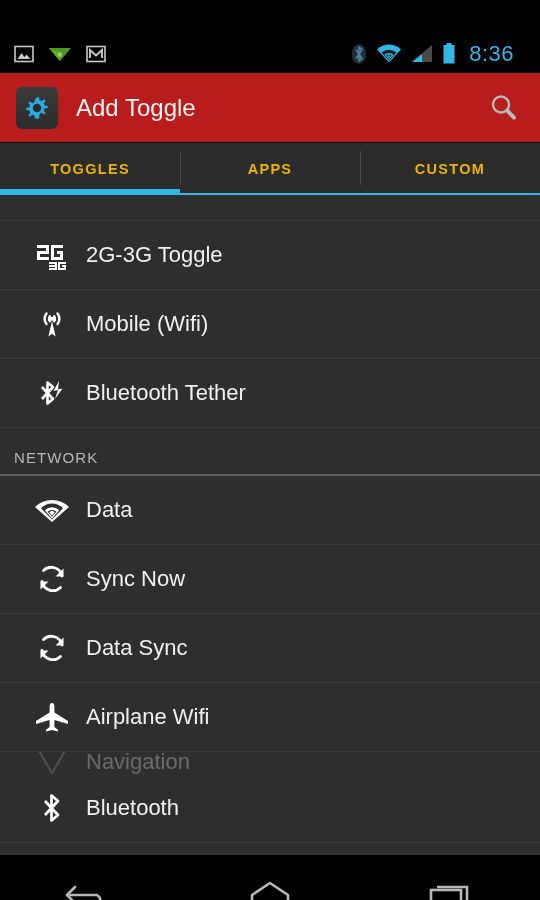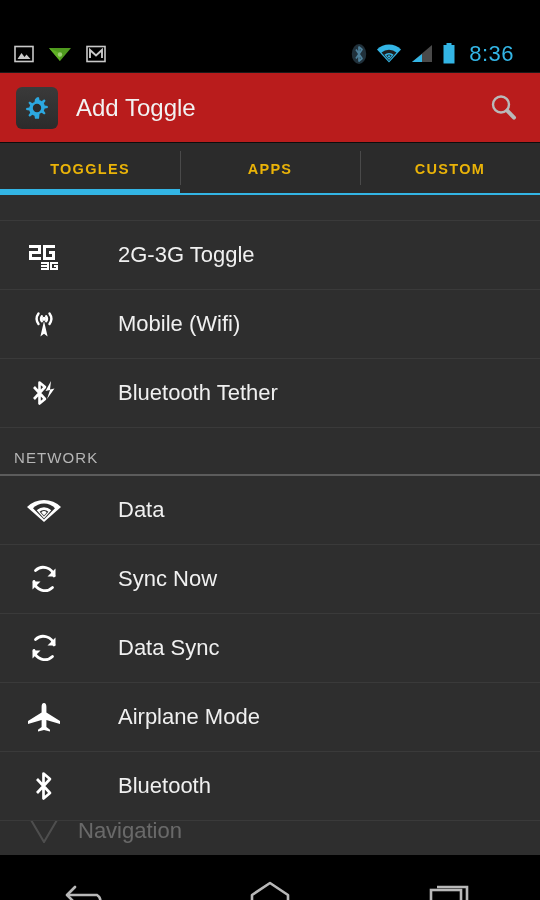--- a/index.html
+++ b/index.html
@@ -59,22 +59,22 @@
   .tab-indicator{
     position:absolute; bottom:0; left:0; width:180px; height:6px; background:#33b5e5;
   }
 
   
   .list{
     position:absolute; left:0; right:0; top:160px; bottom:80px;
     background:#2e2e2e; overflow:hidden;
   }
   .row{
-    height:69px; display:flex; align-items:center; padding-left:16px;
-    border-bottom:1px solid #3a3a3a; position:relative;gap:40px;
+    height:69px; display:flex; align-items:center; padding-left:24px;
+    border-bottom:1px solid #3a3a3a; position:relative;
   }
   .row .ic{ width:56px; display:flex; align-items:center; justify-content:center;
     flex:0 0 auto; }
   .row .lbl{ color:#f0f0f0; font-size:22px; margin-left:6px; font-weight:400; }
 
   .row.clipped-top{
     height:26px; border-bottom:1px solid #3a3a3a; overflow:hidden; align-items:flex-end;
   }
   .row.clipped-top .inner{
     height:69px; display:flex; align-items:center; width:100%;
@@ -312,43 +312,43 @@
     </div>
 
     <div class="row">
       <div class="ic">
         <svg width="38" height="34" viewBox="0 0 38 34">
           <path d="M19 3 C20.6 3 21.4 4.6 21.4 6.8 L21.4 12.6 L35 21 L35 24 L21.4 20
                    L21.4 27 L25 29.8 L25 31.6 L19 30 L13 31.6 L13 29.8 L16.6 27
                    L16.6 20 L3 24 L3 21 L16.6 12.6 L16.6 6.8 C16.6 4.6 17.4 3 19 3 Z" fill="#ffffff"></path>
         </svg>
       </div>
-      <div class="lbl">Airplane Mode</div>
-    </div>
-
-    <div class="row">
-      <div class="ic">
-        <svg width="32" height="38" viewBox="0 0 32 38">
-          <path d="M9 12 L22 26 L15.5 31.5 L15.5 6.5 L22 12 L9 26" fill="none" stroke="#ffffff" stroke-width="2.7" stroke-linejoin="round"></path>
-        </svg>
-      </div>
-      <div class="lbl">Bluetooth</div>
+      <div class="lbl">Airplane Wifi</div>
     </div>
 
     <div class="row clipped-bottom">
       <div class="inner">
         <div class="ic">
           <svg width="34" height="34" viewBox="0 0 34 34">
             <path d="M4 6 L30 6 L17 28 Z" fill="none" stroke="#9a9a9a" stroke-width="2"></path>
           </svg>
         </div>
         <div class="lbl">Navigation</div>
       </div>
     </div>
 
+    <div class="row">
+      <div class="ic">
+        <svg width="32" height="38" viewBox="0 0 32 38">
+          <path d="M9 12 L22 26 L15.5 31.5 L15.5 6.5 L22 12 L9 26" fill="none" stroke="#ffffff" stroke-width="2.7" stroke-linejoin="round"></path>
+        </svg>
+      </div>
+      <div class="lbl">Bluetooth</div>
+    </div>
+
   </div>
 
   <div class="navbar">
     <div class="navbtn">
       <svg width="54" height="40" viewBox="0 0 54 40">
         <path d="M12 12 L4 20 L12 28" fill="none" stroke="#b8b8b8" stroke-width="2.6" stroke-linecap="round" stroke-linejoin="round"></path>
         <path d="M4.5 20 L34 20 A7 7 0 0 1 34 32 L24 32" fill="none" stroke="#b8b8b8" stroke-width="2.6" stroke-linecap="round"></path>
       </svg>
     </div>
     <div class="navbtn">

